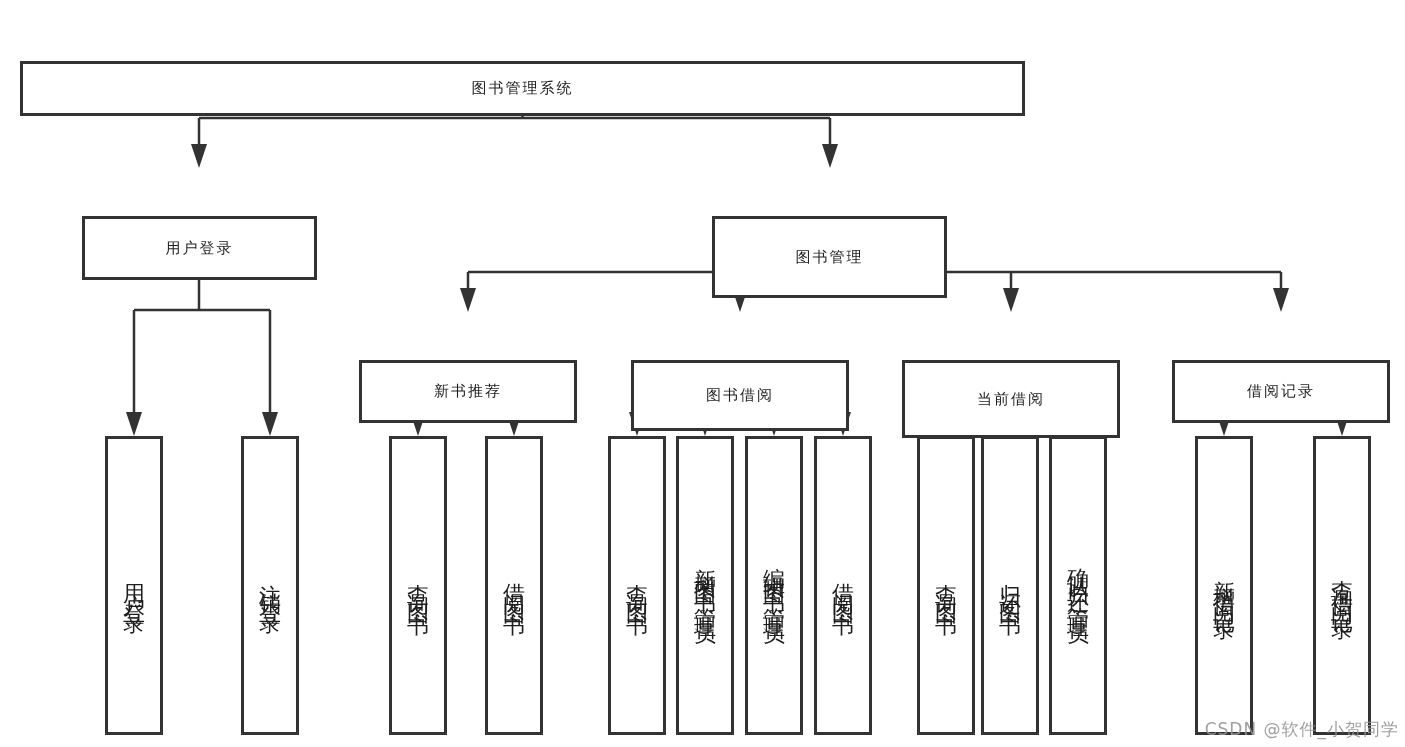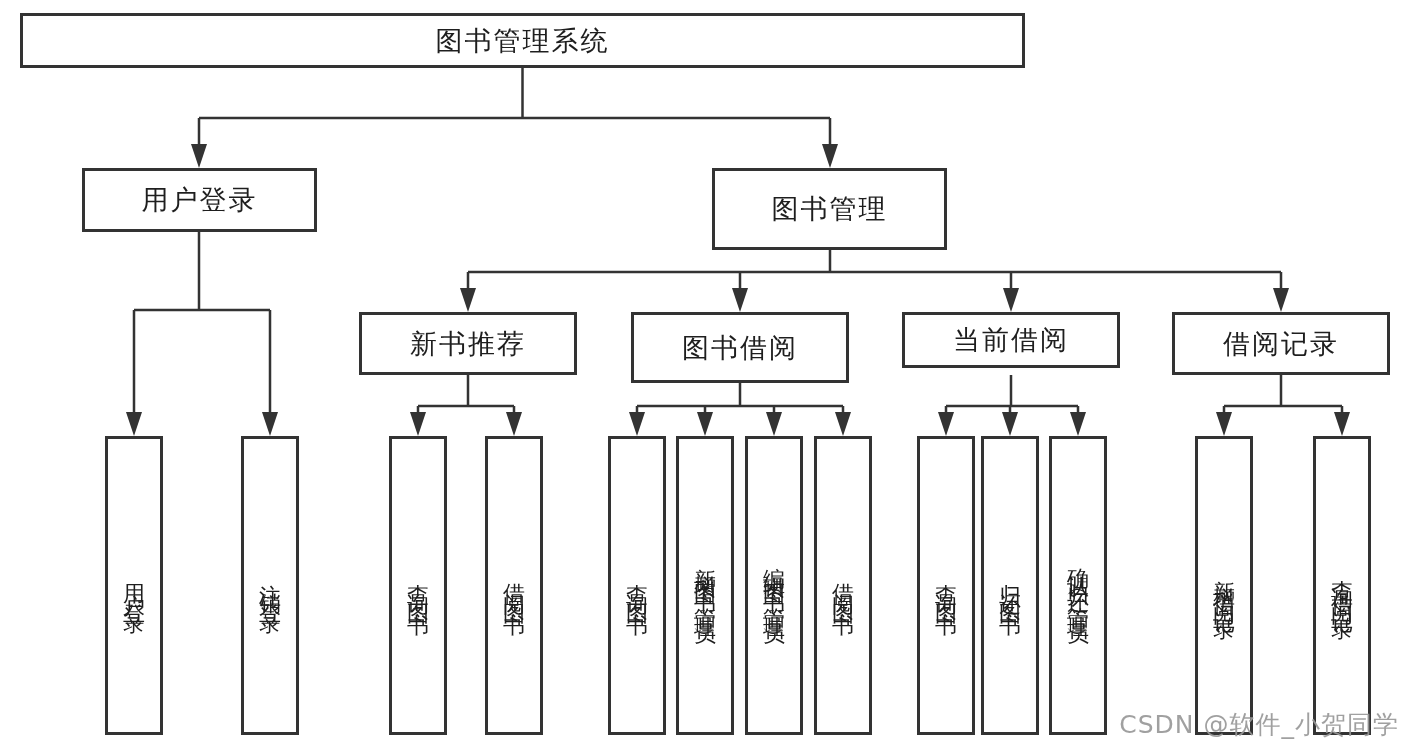--- a/index.html
+++ b/index.html
@@ -5,28 +5,28 @@
   html,body{margin:0;padding:0;background:#ffffff;}
   .canvas{
     position:relative;width:1405px;height:747px;background:#ffffff;overflow:hidden;
     font-family:"DejaVu Sans","Liberation Sans",sans-serif;
   }
   .connectors{position:absolute;left:0;top:0;width:1405px;height:747px;pointer-events:none;}
   .node{
     position:absolute;box-sizing:border-box;border:3px solid #333333;background:#ffffff;
     display:flex;align-items:center;justify-content:center;color:#1e1e1e;
   }
-  .h-node{font-size:27px;letter-spacing:2px;white-space:nowrap;}
+  .h-node{font-size:15px;letter-spacing:2px;white-space:nowrap;margin-top:48px;}
   .v-node{
     writing-mode:vertical-rl;text-orientation:mixed;
     font-size:22px;letter-spacing:10px;line-height:1;
   }
   .v-node.long{letter-spacing:8px;}
   .watermark{
-    position:absolute;right:6px;bottom:6px;font-size:25px;letter-spacing:1px;
+    position:absolute;right:6px;bottom:6px;font-size:17px;letter-spacing:1px;
     color:rgba(152,152,152,0.92);z-index:5;white-space:nowrap;
   }
 </style>
 </head>
 <body>
 
 <div class="canvas">
 
   <svg class="connectors" viewBox="0 0 1405 747" xmlns="http://www.w3.org/2000/svg">
     <g stroke="#333333" stroke-width="2.5" fill="none">
@@ -68,21 +68,21 @@
     </g>
   </svg>
 
   <div class="node h-node" style="left:20px;top:13px;width:1005px;height:55px;">图书管理系统</div>
 
   <div class="node h-node" style="left:82px;top:168px;width:235px;height:64px;">用户登录</div>
   <div class="node h-node" style="left:712px;top:168px;width:235px;height:82px;">图书管理</div>
 
   <div class="node h-node" style="left:359px;top:312px;width:218px;height:63px;text-align:right;">新书推荐</div>
   <div class="node h-node" style="left:631px;top:312px;width:218px;height:71px;">图书借阅</div>
-  <div class="node h-node" style="left:902px;top:312px;width:218px;height:56px;text-align:right;">当前借阅</div>
+  <div class="node h-node" style="left:902px;top:312px;width:218px;height:78px;text-align:right;">当前借阅</div>
   <div class="node h-node" style="left:1172px;top:312px;width:218px;height:63px;">借阅记录</div>
 
   <div class="node v-node" style="left:105px;top:436px;width:58px;height:299px;">用户登录</div>
   <div class="node v-node" style="left:241px;top:436px;width:58px;height:299px;">注销登录</div>
 
   <div class="node v-node" style="left:389px;top:436px;width:58px;height:299px;">查询图书</div>
   <div class="node v-node" style="left:485px;top:436px;width:58px;height:299px;">借阅图书</div>
 
   <div class="node v-node" style="left:608px;top:436px;width:58px;height:299px;">查询图书</div>
   <div class="node v-node long" style="left:676px;top:436px;width:58px;height:299px;">新增图书（管理员）</div>

